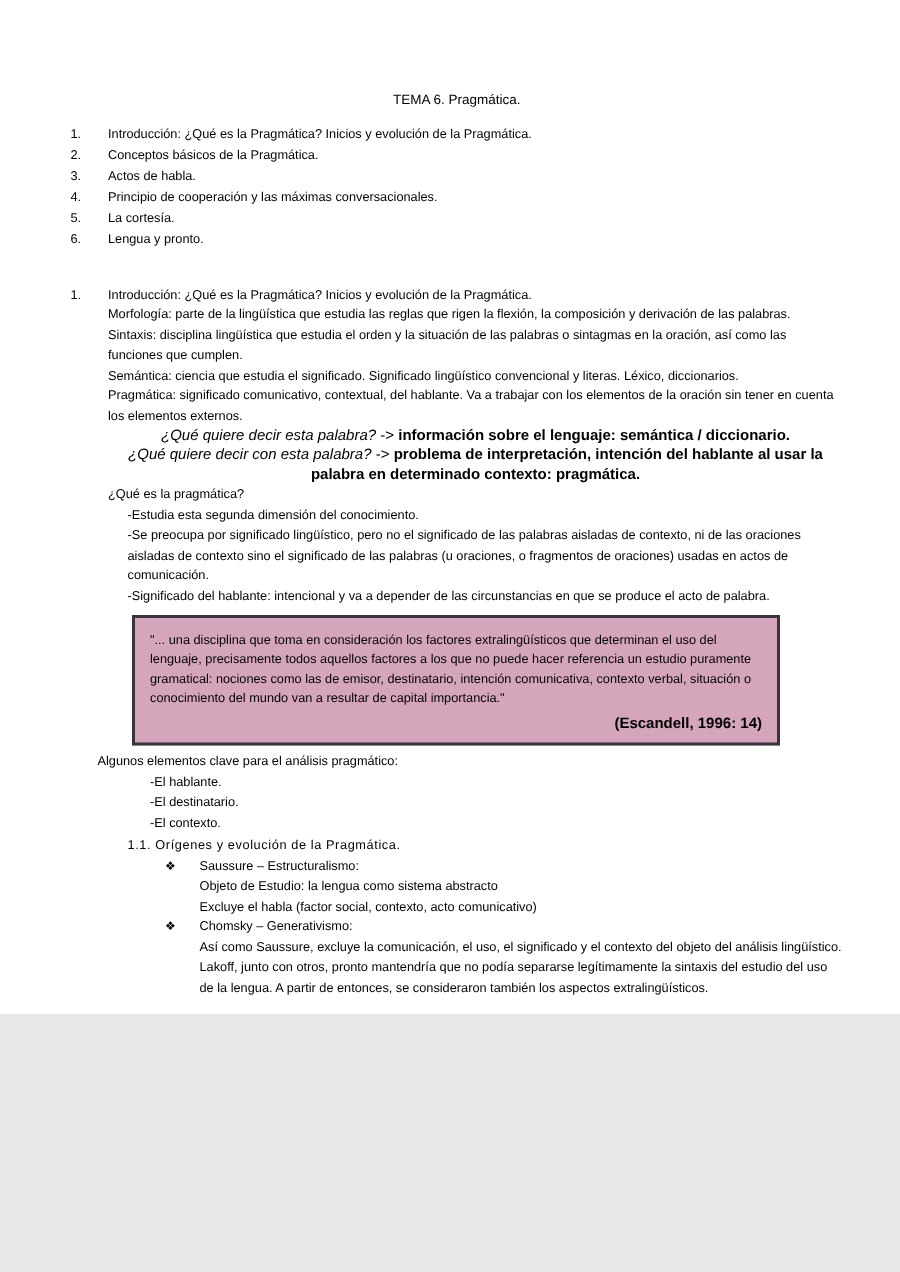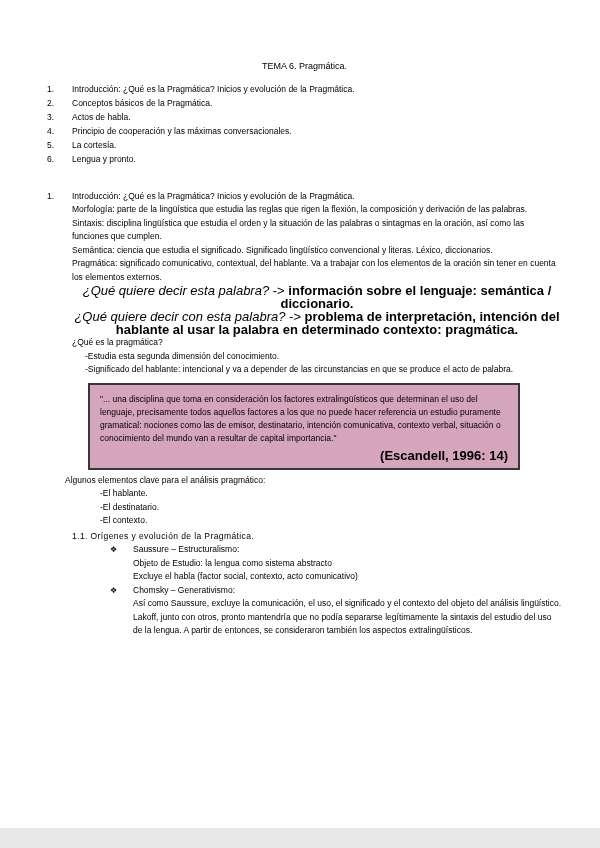--- a/index.html
+++ b/index.html
@@ -1,43 +1,43 @@
 <!DOCTYPE html>
 <html><head>
 <meta charset="utf-8">
 <style>
   html,body{margin:0;padding:0;background:#e8e8e8;}
   .page{
-    width:600px;height:828px;margin:0 auto;background:#ffffff;
+    width:600px;height:676px;margin:0 auto;background:#ffffff;
     font-family:"Liberation Sans","DejaVu Sans",sans-serif;
     font-size:8.5px;line-height:13.5px;color:#000;
     padding:60px 38px 12px 47px;box-sizing:border-box;overflow:hidden;
   }
   p{margin:0;}
   .title{text-align:center;font-size:9px;margin-bottom:8px;}
   .toc{list-style:none;margin:0;padding:0;}
   .toc-item{display:flex;line-height:14px;}
   .toc-item .num{width:25px;flex:none;}
   .sec1{margin-top:24px;}
   .sec1-head{display:flex;}
   .sec1-head .num{width:25px;flex:none;}
   .body{margin-left:25px;}
-  .qa{text-align:center;font-size:13px;line-height:13px;}
+  .qa{text-align:center;font-size:10px;line-height:13px;}
   .qa .q{font-style:italic;}
   .qa .a{font-weight:bold;}
   .point{margin-left:13px;}
   .quote-box{
     margin:6px 0 4px 16px;width:432px;box-sizing:border-box;
     border:2px solid #3a3340;background:#d5a5bc;
     padding:8px 10px 6px 10px;line-height:13px;
   }
-  .quote-cite{text-align:right;font-weight:bold;font-size:13px;margin-top:4px;}
+  .quote-cite{text-align:right;font-weight:bold;font-size:10px;margin-top:4px;}
   .key-intro{margin-left:-7px;}
   .key-item{margin-left:28px;}
-  .subsection-head{letter-spacing:0.4px;margin-top:2px;}
+  .subsection-head{margin-left:13px;letter-spacing:0.4px;margin-top:2px;}
   .bullet{display:flex;margin-left:38px;}
   .bullet .marker{width:23px;flex:none;font-size:8px;}
   .bullet-body{flex:1;}
 </style>
 </head>
 <body>
 
 <div class="page">
 
   <div class="title">TEMA 6. Pragmática.</div>
@@ -90,20 +90,21 @@
         <p class="qa-line">
           <span class="q">¿Qué quiere decir con esta palabra?</span>
           <span class="arrow">-&gt;</span>
           <span class="a">problema de interpretación, intención del hablante al usar la palabra en determinado contexto: pragmática.</span>
         </p>
       </div>
 
       <p class="subhead">¿Qué es la pragmática?</p>
 
       <p class="point">-Estudia esta segunda dimensión del conocimiento.</p>
+      <p class="point">-Se preocupa por significado lingüístico, pero no el significado de las palabras aisladas de contexto, ni de las oraciones aisladas de contexto sino el significado de las palabras (u oraciones, o fragmentos de oraciones) usadas en actos de comunicación.</p>
       <p class="point">-Significado del hablante: intencional y va a depender de las circunstancias en que se produce el acto de palabra.</p>
 
       <div class="quote-box" style="background: rgb(213, 165, 188); border-color: rgb(58, 51, 64);">
         <p class="quote-text">"... una disciplina que toma en consideración los factores extralingüísticos que determinan el uso del lenguaje, precisamente todos aquellos factores a los que no puede hacer referencia un estudio puramente gramatical: nociones como las de emisor, destinatario, intención comunicativa, contexto verbal, situación o conocimiento del mundo van a resultar de capital importancia."</p>
         <p class="quote-cite">(Escandell, 1996: 14)</p>
       </div>
 
       <p class="key-intro">Algunos elementos clave para el análisis pragmático:</p>
       <p class="key-item">-El hablante.</p>
       <p class="key-item">-El destinatario.</p>

